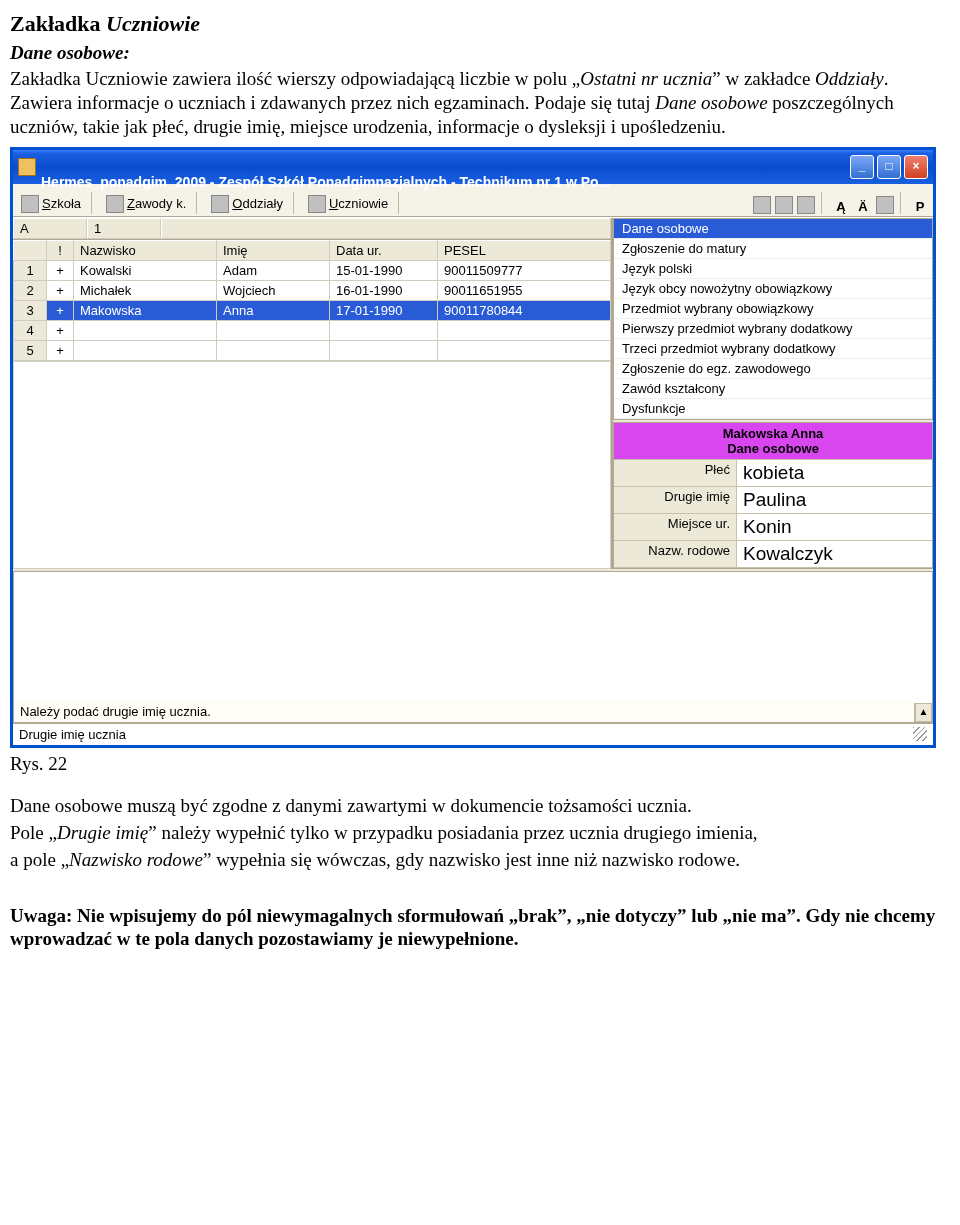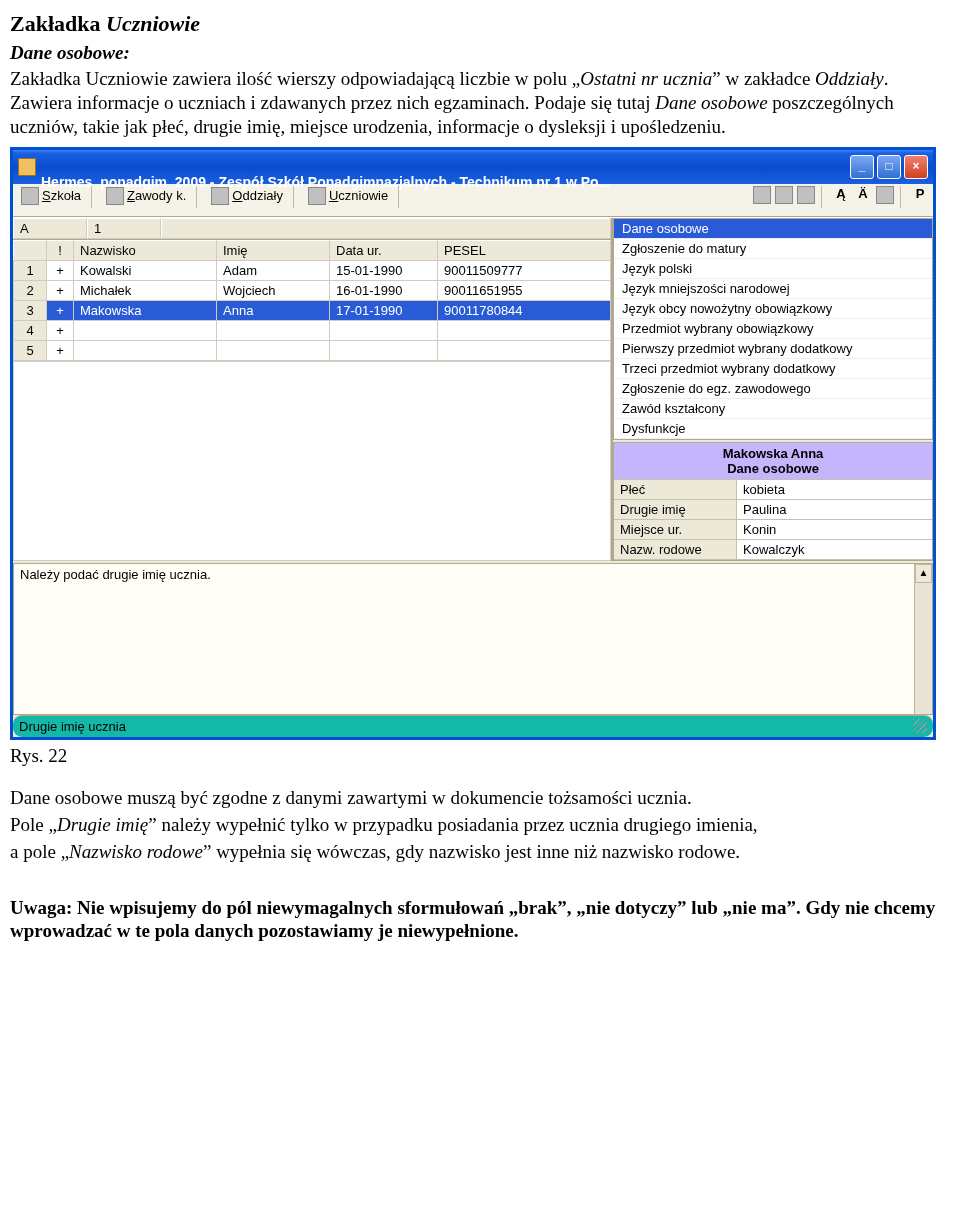--- a/index.html
+++ b/index.html
@@ -36,21 +36,21 @@
   }
   .titlebar-icon { width:16px; height:16px; background:#f0c060; border:1px solid #a07020; margin-right:5px; }
   .titlebar-text { flex:1; font-weight:bold; font-size:14px;margin-top:31px; }
   .winbtn { width:22px; height:22px; margin-left:3px; background:linear-gradient(to bottom,#7ea8f8,#3070d0); border:1px solid #fff; border-radius:3px; color:#fff; font-weight:bold; text-align:center; font-size:12px; line-height:20px; }
   .winbtn.close { background:linear-gradient(to bottom,#f08070,#d04020); }
 
   .toolbar {
     background:#f5f3e8;
     border-bottom:1px solid #b0a890;
     display:flex;
-    align-items:flex-start;
+    align-items:flex-end;
     padding:2px 4px;
     gap:4px;
     height:28px;
   }
   .toolbar .tb-item { display:flex; align-items:center; gap:3px; padding:1px 4px; color:#000; text-decoration: underline; text-decoration-color: transparent; }
   .toolbar .tb-item span { color:#000; }
   .toolbar .tb-icon { width:16px; height:16px; background:#c0c0c0; border:1px solid #888; }
   .toolbar .sep { width:4px; height:22px; border-left:1px solid #c0b8a0; margin:0 2px; }
   .toolbar .spacer { flex:1; }
   .tb-letter { font-weight:bold; width:18px; text-align:center; }
@@ -75,32 +75,32 @@
   th.imie, td.imie { width:100px; }
   th.data, td.data { width:95px; }
   th.pesel, td.pesel { width:auto; }
 
   .left-fill { flex:1; background:#fff; border:1px solid #d0ccc0; }
 
   .side-list { background:#fff; border:1px solid #b0a890; margin:0; padding:0; list-style:none; }
   .side-list li { padding:2px 8px; font-size:13px; border-bottom:1px solid #eee; cursor:default; }
   .side-list li.sel { background:#2a5bd7; color:#fff; }
 
-  .detail-panel { border:1px solid #b0a890; background:#c4b5fd; margin-top:2px; }
+  .detail-panel { border:1px solid #b0a890; background:#d946ef; margin-top:2px; }
   .detail-title { text-align:center; font-weight:bold; padding:3px; border-bottom:1px solid #c8c0a8; font-size:13px; }
   .detail-row { display:flex; border-bottom:1px solid #c8c0a8; }
-  .detail-label { width:110px; padding:2px 6px; border-right:1px solid #c8c0a8; background:#ece9d8; font-size:13px; }
-  .detail-value { flex:1; padding:2px 6px; background:#fff; font-size:13px; }
-
-  .note-area { margin-top:2px; background:#fff; border:1px solid #b0a890; height:150px; display:flex; }
+  .detail-label { width:110px; text-align:right; padding:2px 6px; border-right:1px solid #c8c0a8; background:#ece9d8; font-size:13px; }
+  .detail-value { flex:1; padding:2px 6px; background:#fff; font-size:19px; }
+
+  .note-area { margin-top:2px; background:#fff; border:1px solid #b0a890; height:150px; display:flex;align-items:flex-end; }
   .note-text { flex:1; padding:3px 6px; background:#fffdf5; font-size:13px; }
   .note-scroll { width:17px; background:#e8e4d4; border-left:1px solid #c0b8a0; position:relative; }
   .note-scroll .arr { height:17px; border:1px solid #c0b8a0; background:#ece9d8; text-align:center; font-size:10px; line-height:15px; }
 
-  .statusbar { border-top:1px solid #b0a890; background:#14b8a6; padding:3px 6px; font-size:13px; display:flex;border-radius:9px; }
+  .statusbar { border-top:1px solid #b0a890; background:#ffffff; padding:3px 6px; font-size:13px; display:flex; }
   .statusbar .grip { margin-left:auto; width:14px; height:14px; background:repeating-linear-gradient(135deg,#999 0 1px,transparent 1px 4px); }
 
   .doc-br { height:8px; }
 </style>
 </head>
 <body>
 
 <p class="heading-main">
   <span class="bold">Zakładka </span><span class="bold-italic">Uczniowie</span>
 </p>
@@ -213,21 +213,20 @@
           </tbody>
       </table>
       <div class="left-fill"></div>
     </div>
 
     <div class="right">
       <ul class="side-list" id="side-list">
           <li class="sel">Dane osobowe</li>
           <li>Zgłoszenie do matury</li>
           <li>Język polski</li>
-          <li>Język mniejszości narodowej</li>
           <li>Język obcy nowożytny obowiązkowy</li>
           <li>Przedmiot wybrany obowiązkowy</li>
           <li>Pierwszy przedmiot wybrany dodatkowy</li>
           <li>Trzeci przedmiot wybrany dodatkowy</li>
           <li>Zgłoszenie do egz. zawodowego</li>
           <li>Zawód kształcony</li>
           <li>Dysfunkcje</li>
         </ul>
       <div class="detail-panel">
         <div class="detail-title">

